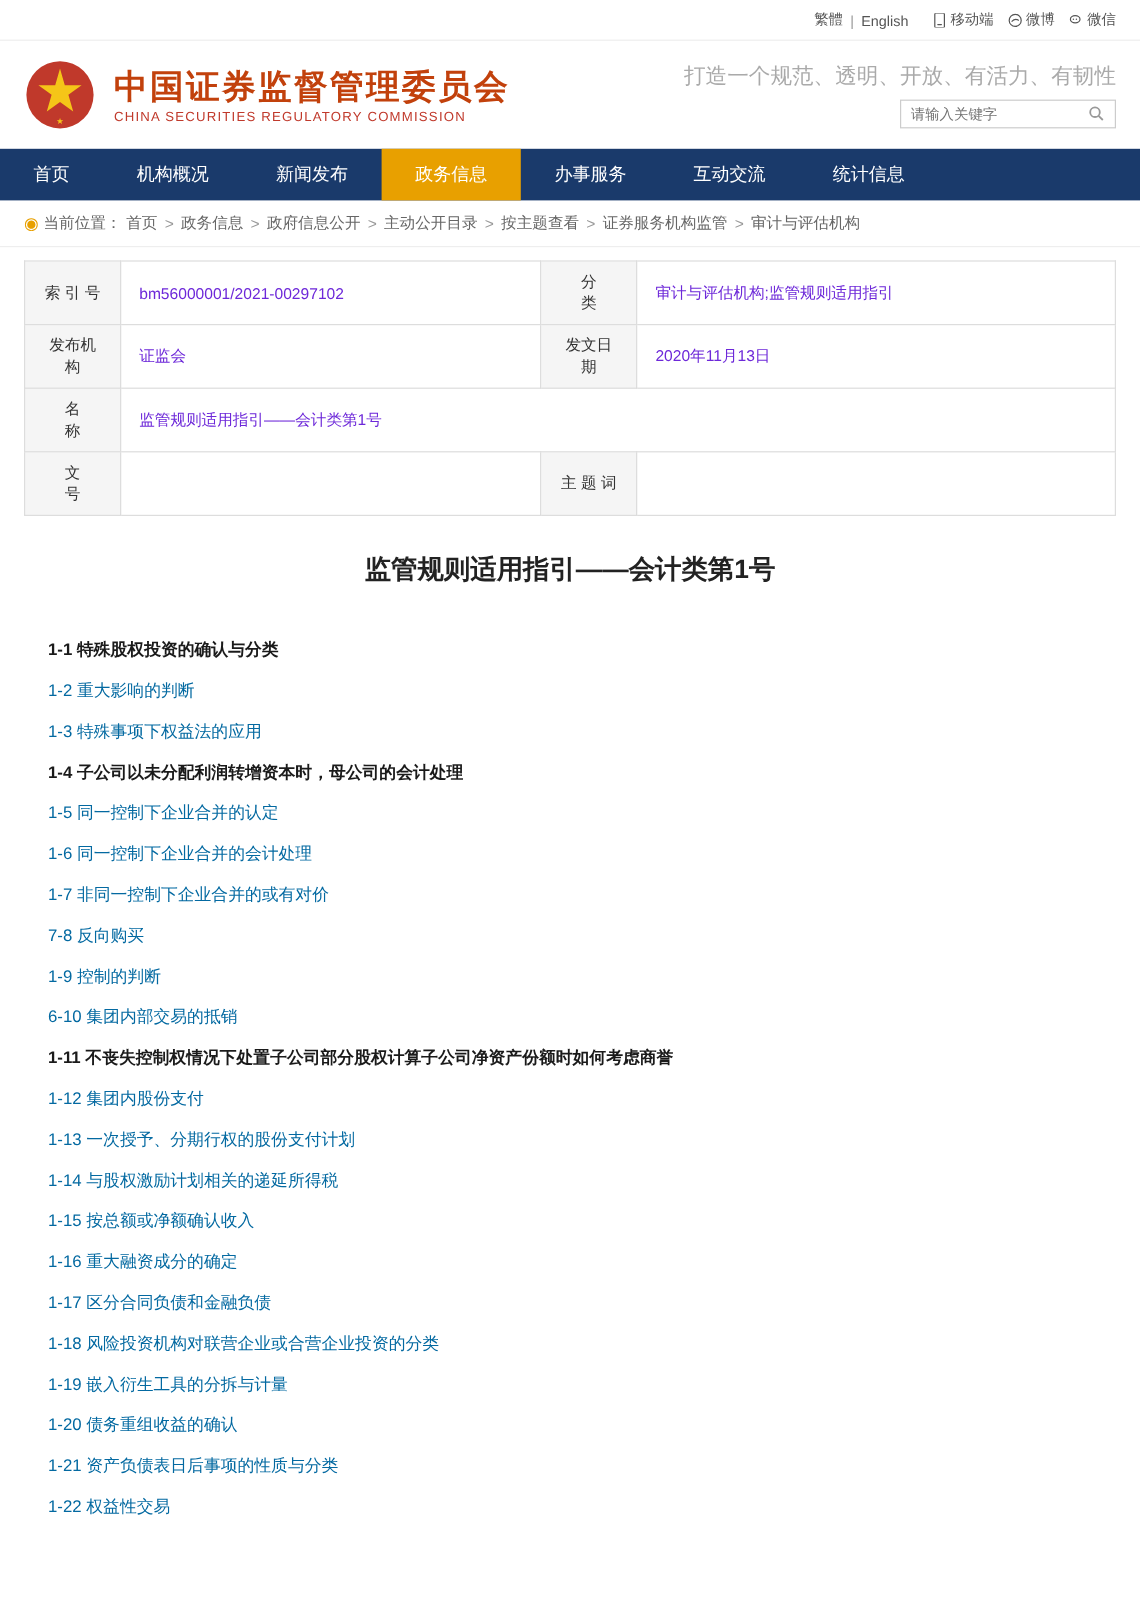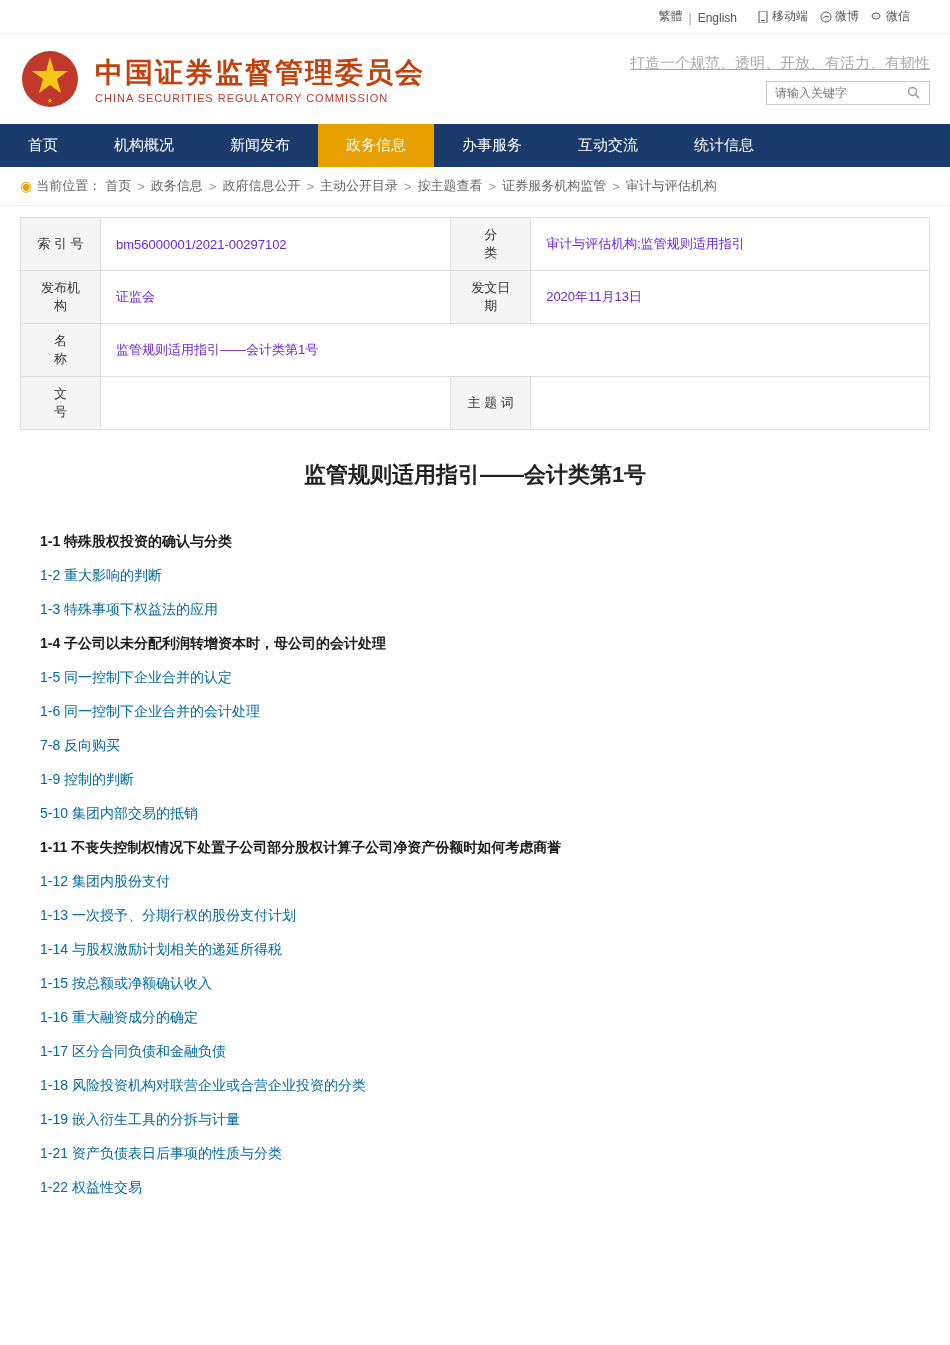--- a/index.html
+++ b/index.html
@@ -11,21 +11,21 @@
       justify-content: flex-end;
       align-items: center;
       padding: 8px 20px;
       font-size: 12px;
       color: #555;
       border-bottom: 1px solid #eee;
     }
     .top-bar-links { display: flex; align-items: flex-end; gap: 6px; margin-right: 20px; }
     .top-bar-links a { color: #555; text-decoration: none; font-size: 12px; }
     .top-bar-links .separator { color: #999; }
-    .top-bar-icons { display: flex; align-items: center; gap: 12px; margin-right: 20px; font-size: 12px; }
+    .top-bar-icons { display: flex; align-items: center; gap: 12px; font-size: 12px; }
     .top-bar-icons span { display: flex; align-items: center; gap: 3px; cursor: pointer; color: #555; }
 
     
     .header {
       display: flex;
       align-items: center;
       padding: 15px 20px;
       gap: 15px;
     }
     .logo-text h1 {
@@ -40,30 +40,29 @@
       letter-spacing: 1px;
     }
     .header-right {
       margin-left: auto;
       display: flex;
       flex-direction: column;
       align-items: flex-end;
       gap: 8px;
     }
     .header-slogan {
-      font-size: 15px;
+      font-size: 18px;
       color: #aaa;
-      text-decoration: underline;
     }
     .search-box {
       display: flex;
       align-items: center;
       border: 1px solid #ccc;
       padding: 4px 8px;
-      width: 164px;
+      width: 180px;
     }
     .search-box input {
       border: none;
       outline: none;
       font-size: 12px;
       color: #999;
       width: 100%;
       background: transparent;
     }
 
@@ -267,27 +266,29 @@
 
 <div class="doc-title">监管规则适用指引——会计类第1号</div>
 
 <div class="content-list">
 <div class="item item-bold">1-1  特殊股权投资的确认与分类</div>
     <div class="item">1-2  重大影响的判断</div>
     <div class="item">1-3  特殊事项下权益法的应用</div>
     <div class="item item-bold">1-4  子公司以未分配利润转增资本时，母公司的会计处理</div>
     <div class="item">1-5  同一控制下企业合并的认定</div>
     <div class="item">1-6  同一控制下企业合并的会计处理</div>
+    <div class="item">1-7  非同一控制下企业合并的或有对价</div>
     <div class="item">7-8  反向购买</div>
     <div class="item">1-9  控制的判断</div>
-    <div class="item">5-10  集团内部交易的抵销</div>
+    <div class="item">6-10  集团内部交易的抵销</div>
     <div class="item item-bold">1-11  不丧失控制权情况下处置子公司部分股权计算子公司净资产份额时如何考虑商誉</div>
     <div class="item">1-12  集团内股份支付</div>
     <div class="item">1-13  一次授予、分期行权的股份支付计划</div>
     <div class="item">1-14  与股权激励计划相关的递延所得税</div>
     <div class="item">1-15  按总额或净额确认收入</div>
     <div class="item">1-16  重大融资成分的确定</div>
     <div class="item">1-17  区分合同负债和金融负债</div>
     <div class="item">1-18  风险投资机构对联营企业或合营企业投资的分类</div>
     <div class="item">1-19  嵌入衍生工具的分拆与计量</div>
+    <div class="item">1-20  债务重组收益的确认</div>
     <div class="item">1-21  资产负债表日后事项的性质与分类</div>
     <div class="item">1-22  权益性交易</div>
   </div>
 
 </body></html>

